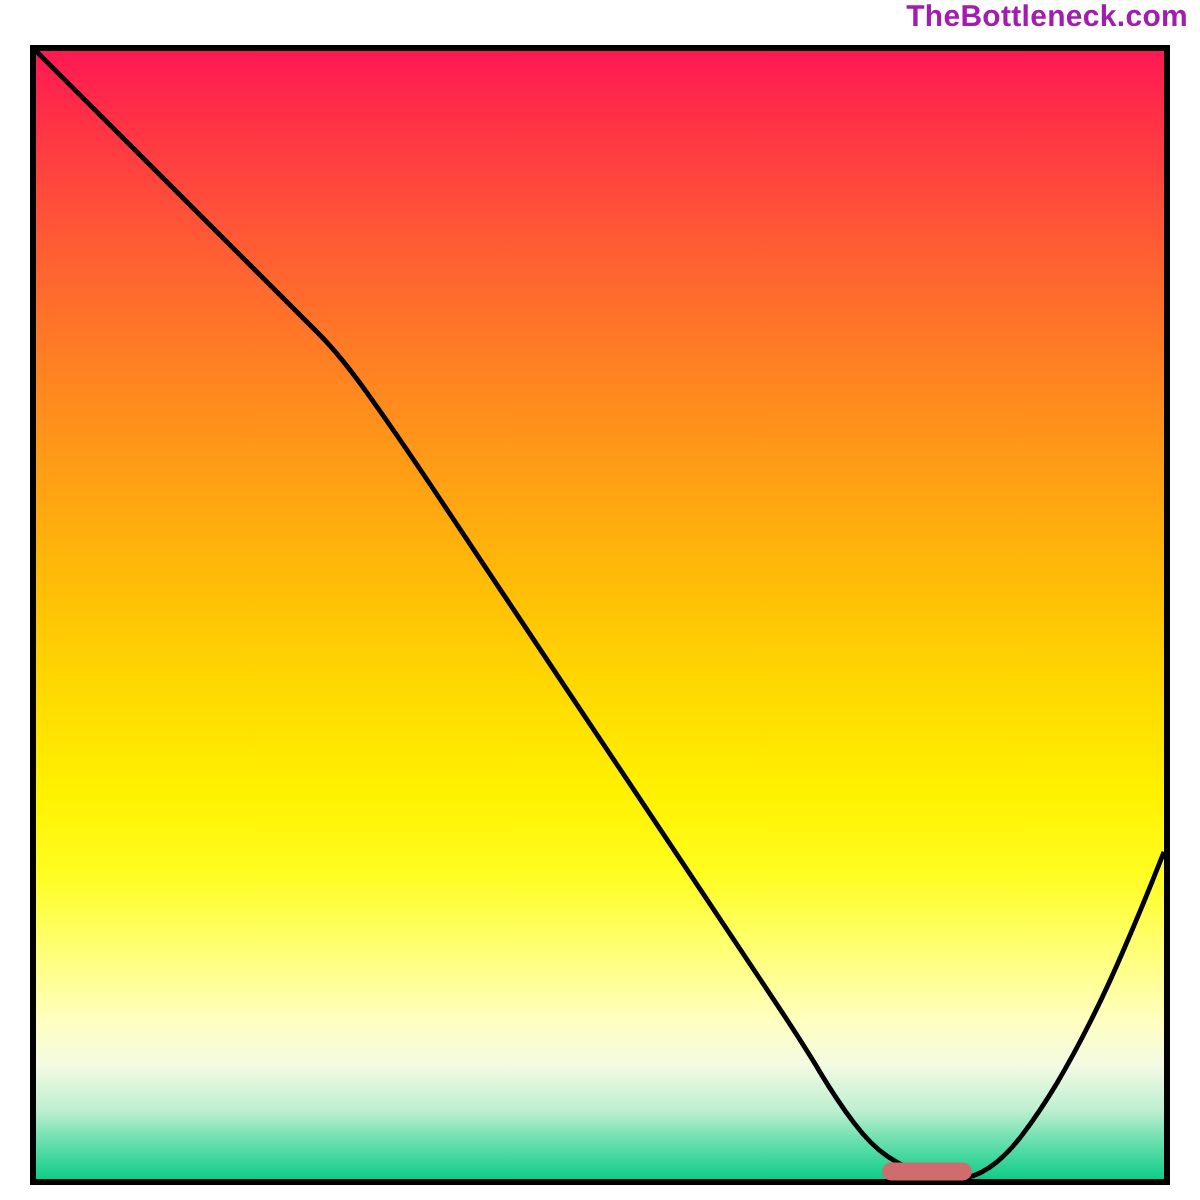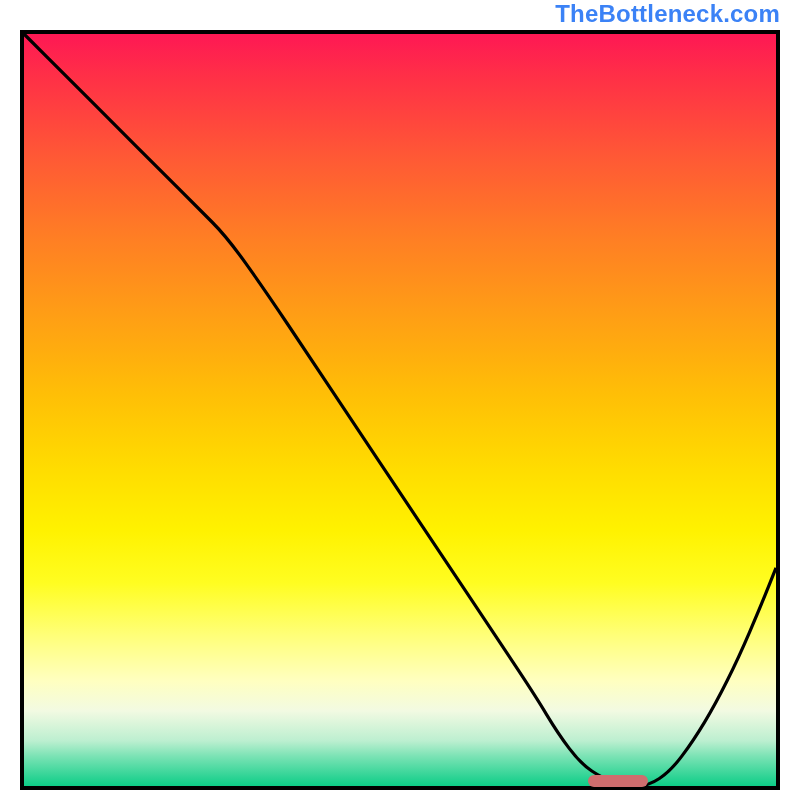--- a/index.html
+++ b/index.html
@@ -11,25 +11,25 @@
     overflow: hidden;
   }
   .stage {
     position: relative;
     width: 800px;
     height: 800px;
   }
   .watermark {
     position: absolute;
     top: 0;
-    right: 20px;
+    right: 8px;
     font-family: Arial, Helvetica, sans-serif;
-    font-size: 24px;
+    font-size: 20px;
     font-weight: 600;
-    color: #3b82f6;
+    color: #a21caf;
     letter-spacing: 0.2px;
     white-space: nowrap;
   }
   .plot-frame {
     position: absolute;
     left: 20px;
     top: 30px;
     width: 760px;
     height: 760px;
     

